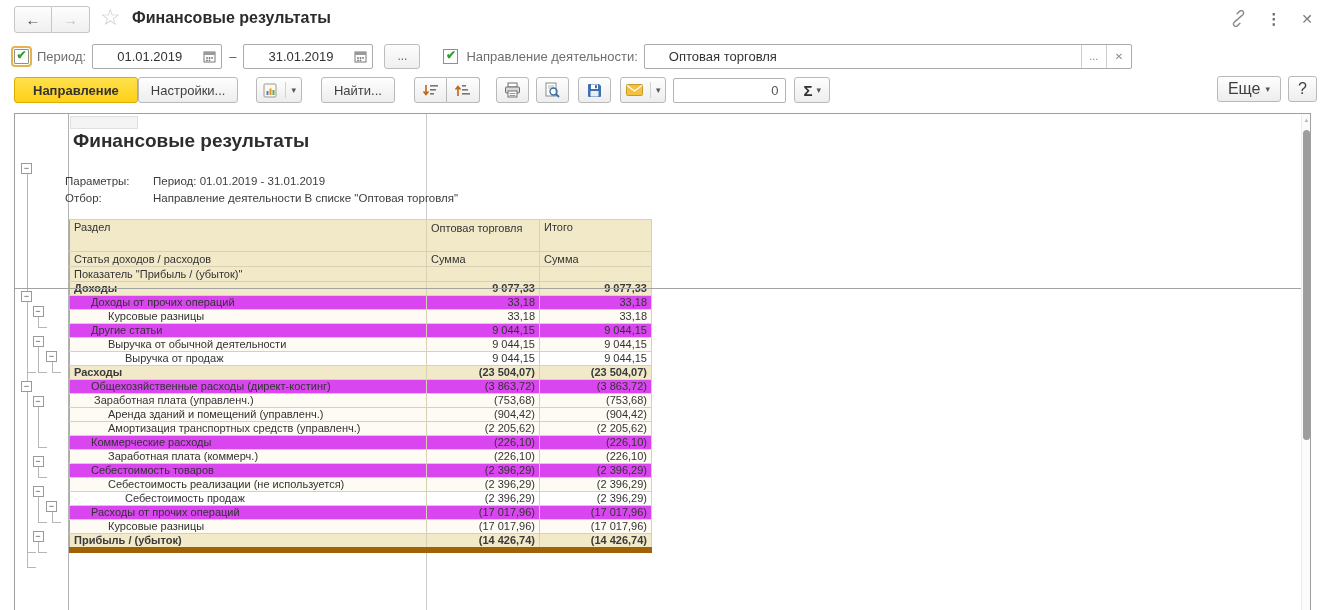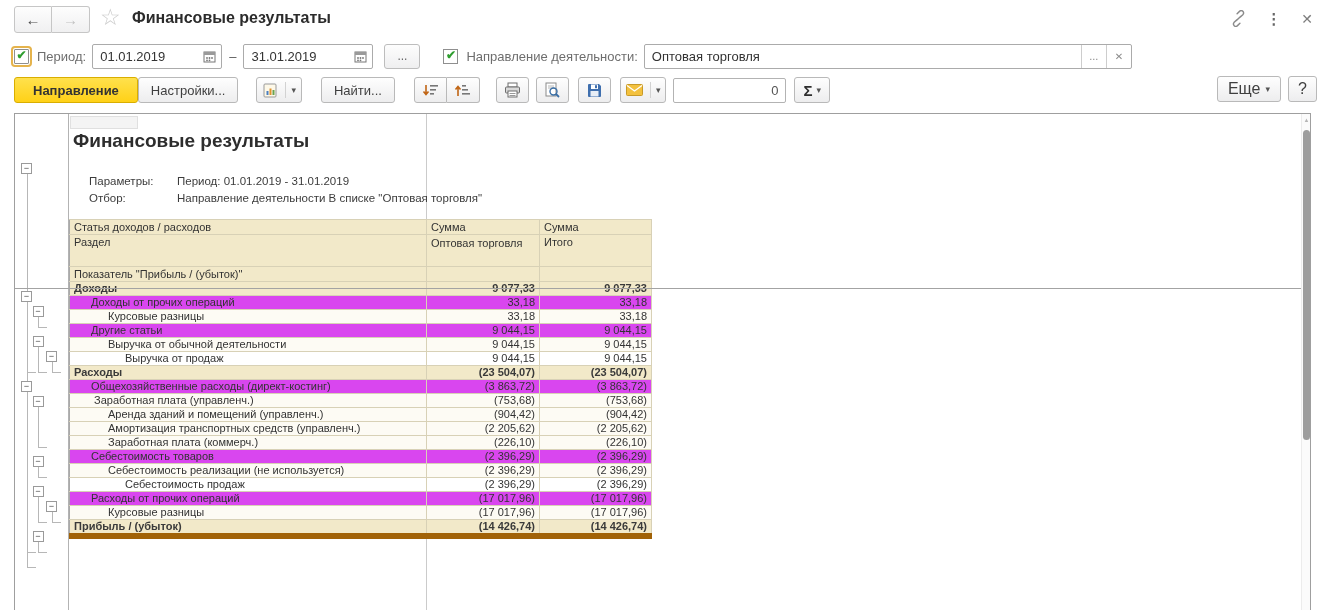--- a/index.html
+++ b/index.html
@@ -24,21 +24,21 @@
   
   .filterbar { position:absolute; left:0; top:38px; width:100%; height:36px;
     display:flex; align-items:center; font-size:13px; }
   .cb { width:15px; height:15px; border:1px solid #8f8f8f; background:#fff;
     display:inline-flex; align-items:center; justify-content:center; flex:none; }
   .cb .chk { color:#2f9e2f; font-size:12px; font-weight:bold; line-height:1; margin-top:-2px; }
   .focusring { outline:2px solid #e5b34c; outline-offset:1px; border-radius:1px; }
   .flabel { color:#6e6e6e; margin:0 6px 0 8px; }
   .field { display:inline-flex; align-items:center; height:25px; border:1px solid #ababab;
     background:#fff; border-radius:2px; }
-  .field .val { padding:0 7px; font-size:13px; color:#333; flex:1; white-space:nowrap; overflow:hidden; }
+  .field .val { padding:0 7px; font-size:13px; color:#333; flex:1; white-space:nowrap; overflow:hidden;margin-left:17px; }
   .calbtn { width:23px; height:100%; display:flex; align-items:center; justify-content:center; flex:none; }
   .dash { margin:0 7px; color:#555; }
   .btnsm { width:36px; height:25px; background:linear-gradient(#fdfdfd,#efeff0);
     border:1px solid #bdbdbd; border-radius:3px; color:#666; font-size:12px;
     display:flex; align-items:center; justify-content:center; }
   .seg { width:25px; height:100%; border-left:1px solid #cdcdcd; color:#8a8a8a; font-size:11px;
     display:flex; align-items:center; justify-content:center; flex:none; }
 
   
   .toolbar { position:absolute; left:0; top:74px; width:100%; height:32px;
@@ -61,21 +61,21 @@
   .tb-right { position:absolute; right:8px; top:76px; display:flex; gap:7px; align-items:center; }
 
   
   .report { position:absolute; left:14px; top:113px; width:1297px; height:497px;
     border:1px solid #9f9f9f; border-bottom:none; background:#fff; overflow:hidden; }
   .gutterline { position:absolute; left:53px; top:0; bottom:0; width:1px; background:#b3b3b3; }
   .colline { position:absolute; left:411px; top:0; bottom:0; width:1px; background:#cbcbcb; }
   .cellcursor { position:absolute; left:55px; top:2px; width:68px; height:13px;
     background:#f4f4f4; border:1px solid #e0e0e0; }
   .rtitle { position:absolute; left:58px; top:16px; font-size:19px; font-weight:bold; color:#2d2d2d; }
-  .pline { position:absolute; left:74px; font-size:11.5px; color:#3c3c3c; white-space:nowrap; }
+  .pline { position:absolute; left:50px; font-size:11.5px; color:#3c3c3c; white-space:nowrap; }
   .pline .plabel { display:inline-block; width:88px; }
   .p1 { top:61px; } .p2 { top:78px; }
   .splitline { position:absolute; left:0; top:174px; width:1288px; height:1px; background:#a3a3a3; z-index:3; }
 
   table.rtable { position:absolute; left:54px; top:105px; border-collapse:collapse;
     table-layout:fixed; z-index:1; font-size:11px; }
   .rtable td { border:1px solid #d8d1b6; overflow:hidden; }
   .rtable td:first-child { border-left:1px solid #a9a9a9; }
   .rtable tr.hd td { background:#f2e9c9; vertical-align:top; padding:1px 4px; color:#333; }
   tr.hA td { height:32px; }
@@ -277,29 +277,29 @@
       <span class="plabel">Отбор:</span><span>Направление деятельности В списке "Оптовая торговля"</span>
     </div>
 
     <table class="rtable">
       <colgroup>
           <col style="width:357px">
           <col style="width:113px">
           <col style="width:112px">
         </colgroup>
       <tbody>
+        <tr class="hd hA">
+          <td>Раздел</td>
+          <td class="wrapcell">Оптовая торговля</td>
+          <td>Итого</td>
+        </tr>
         <tr class="hd hB">
           <td>Статья доходов / расходов</td>
           <td>Сумма</td>
           <td>Сумма</td>
-        </tr>
-        <tr class="hd hA">
-          <td>Раздел</td>
-          <td class="wrapcell">Оптовая торговля</td>
-          <td>Итого</td>
         </tr>
         <tr class="hd hC">
           <td>Показатель "Прибыль / (убыток)"</td>
           <td></td>
           <td></td>
         </tr>
       <tr class="dr r-0">
             <td class="c-label" style="padding-left: 4px;">Доходы</td>
             <td class="c-num">9 077,33</td>
             <td class="c-num">9 077,33</td>
@@ -346,20 +346,25 @@
           </tr>
           <tr class="dr r-2">
             <td class="c-label" style="padding-left: 38px;">Аренда зданий и помещений (управленч.)</td>
             <td class="c-num">(904,42)</td>
             <td class="c-num">(904,42)</td>
           </tr>
           <tr class="dr r-2">
             <td class="c-label" style="padding-left: 38px;">Амортизация транспортных средств (управленч.)</td>
             <td class="c-num">(2 205,62)</td>
             <td class="c-num">(2 205,62)</td>
+          </tr>
+          <tr class="dr r-1">
+            <td class="c-label" style="padding-left: 21px;">Коммерческие расходы</td>
+            <td class="c-num">(226,10)</td>
+            <td class="c-num">(226,10)</td>
           </tr>
           <tr class="dr r-2">
             <td class="c-label" style="padding-left: 38px;">Заработная плата (коммерч.)</td>
             <td class="c-num">(226,10)</td>
             <td class="c-num">(226,10)</td>
           </tr>
           <tr class="dr r-1">
             <td class="c-label" style="padding-left: 21px;">Себестоимость товаров</td>
             <td class="c-num">(2 396,29)</td>
             <td class="c-num">(2 396,29)</td>

